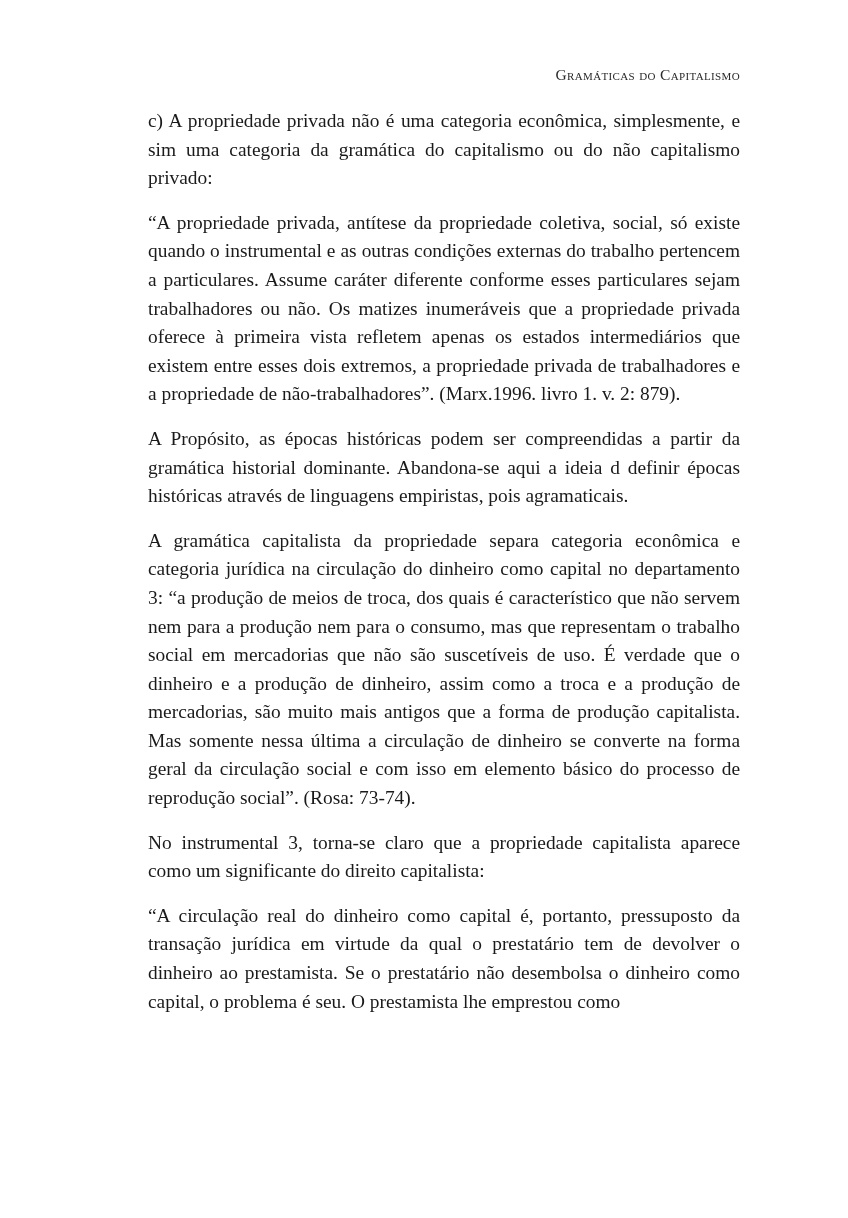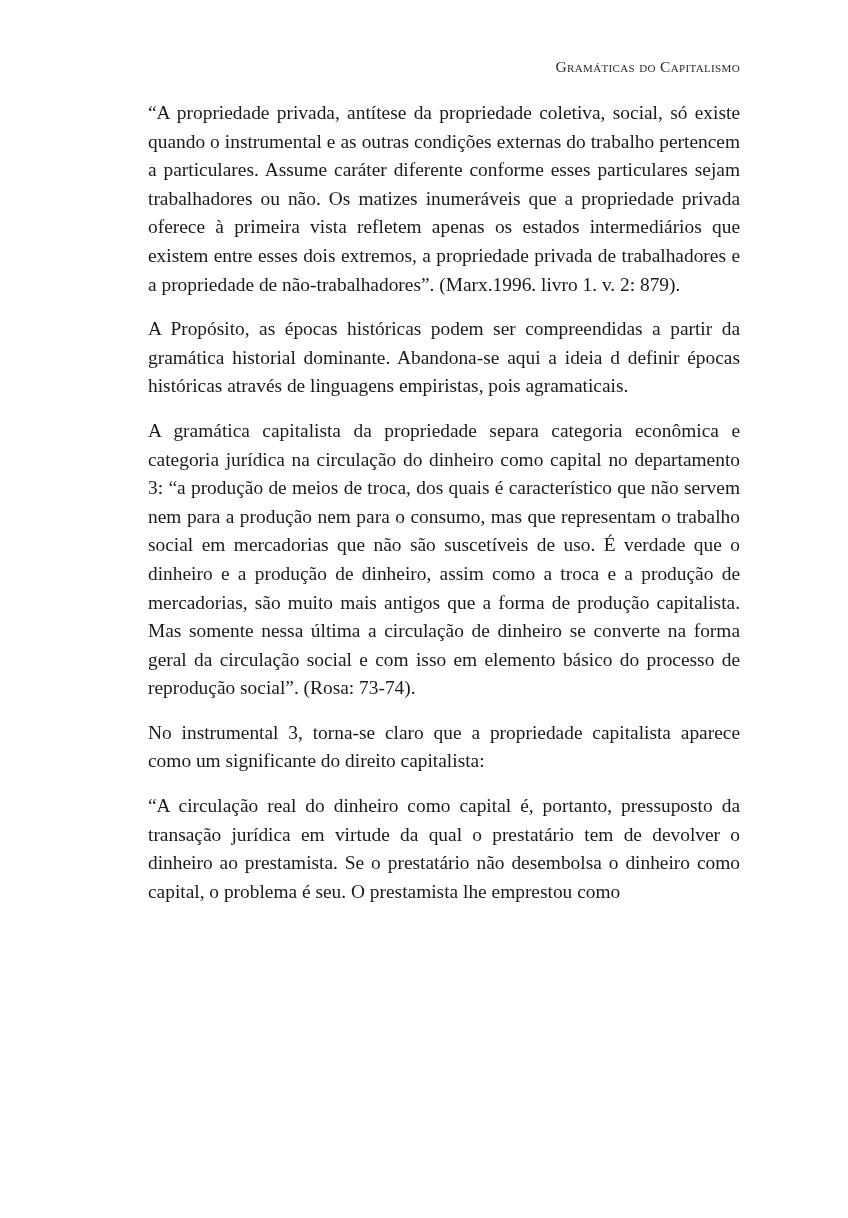--- a/index.html
+++ b/index.html
@@ -6,21 +6,21 @@
   html, body {
     margin: 0;
     padding: 0;
     background: #ffffff;
   }
 
   .page {
     position: relative;
     width: 848px;
     height: 1056px;
-    margin: 0 auto;
+    margin: 8px auto;
     background: #ffffff;
     box-sizing: border-box;
     font-family: "Liberation Serif", "DejaVu Serif", serif;
     color: #1a1a1a;
     overflow: hidden;
   }
 
   
   .running-header {
     position: absolute;
@@ -77,20 +77,21 @@
   }
 </style>
 </head>
 <body>
 
 <div class="page">
 
   <div class="running-header">Gramáticas do Capitalismo</div>
 
   <div class="text-column">
+    <p class="para">c) A propriedade privada não é uma categoria econômica, simplesmente, e sim uma categoria da gramática do capitalismo ou do não capitalismo privado:</p>
     <p class="para quote">“A propriedade privada, antítese da propriedade coletiva, social, só existe quando o instrumental e as outras condições externas do trabalho pertencem a particulares. Assume caráter diferente conforme esses particulares sejam trabalhadores ou não. Os matizes inumeráveis que a propriedade privada oferece à primeira vista refletem apenas os estados intermediários que existem entre esses dois extremos, a propriedade privada de trabalhadores e a propriedade de não-trabalhadores”. (Marx.1996. livro 1. v. 2: 879).</p>
     <p class="para">A Propósito, as épocas históricas podem ser compreendidas a partir da gramática historial dominante. Abandona-se aqui a ideia d definir épocas históricas através de linguagens empiristas, pois agramaticais.</p>
     <p class="para">A gramática capitalista da propriedade separa categoria econômica e categoria jurídica na circulação do dinheiro como capital no departamento 3: “a produção de meios de troca, dos quais é característico que não servem nem para a produção nem para o consumo, mas que representam o trabalho social em mercadorias que não são suscetíveis de uso. É verdade que o dinheiro e a produção de dinheiro, assim como a troca e a produção de mercadorias, são muito mais antigos que a forma de produção capitalista. Mas somente nessa última a circulação de dinheiro se converte na forma geral da circulação social e com isso em elemento básico do processo de reprodução social”. (Rosa: 73-74).</p>
     <p class="para">No instrumental 3, torna-se claro que a propriedade capitalista aparece como um significante do direito capitalista:</p>
     <p class="para quote">“A circulação real do dinheiro como capital é, portanto, pressuposto da transação jurídica em virtude da qual o prestatário tem de devolver o dinheiro ao prestamista. Se o prestatário não desembolsa o dinheiro como capital, o problema é seu. O prestamista lhe emprestou como</p>
   </div>
 
   <div class="folio">17</div>
 
 </div>

